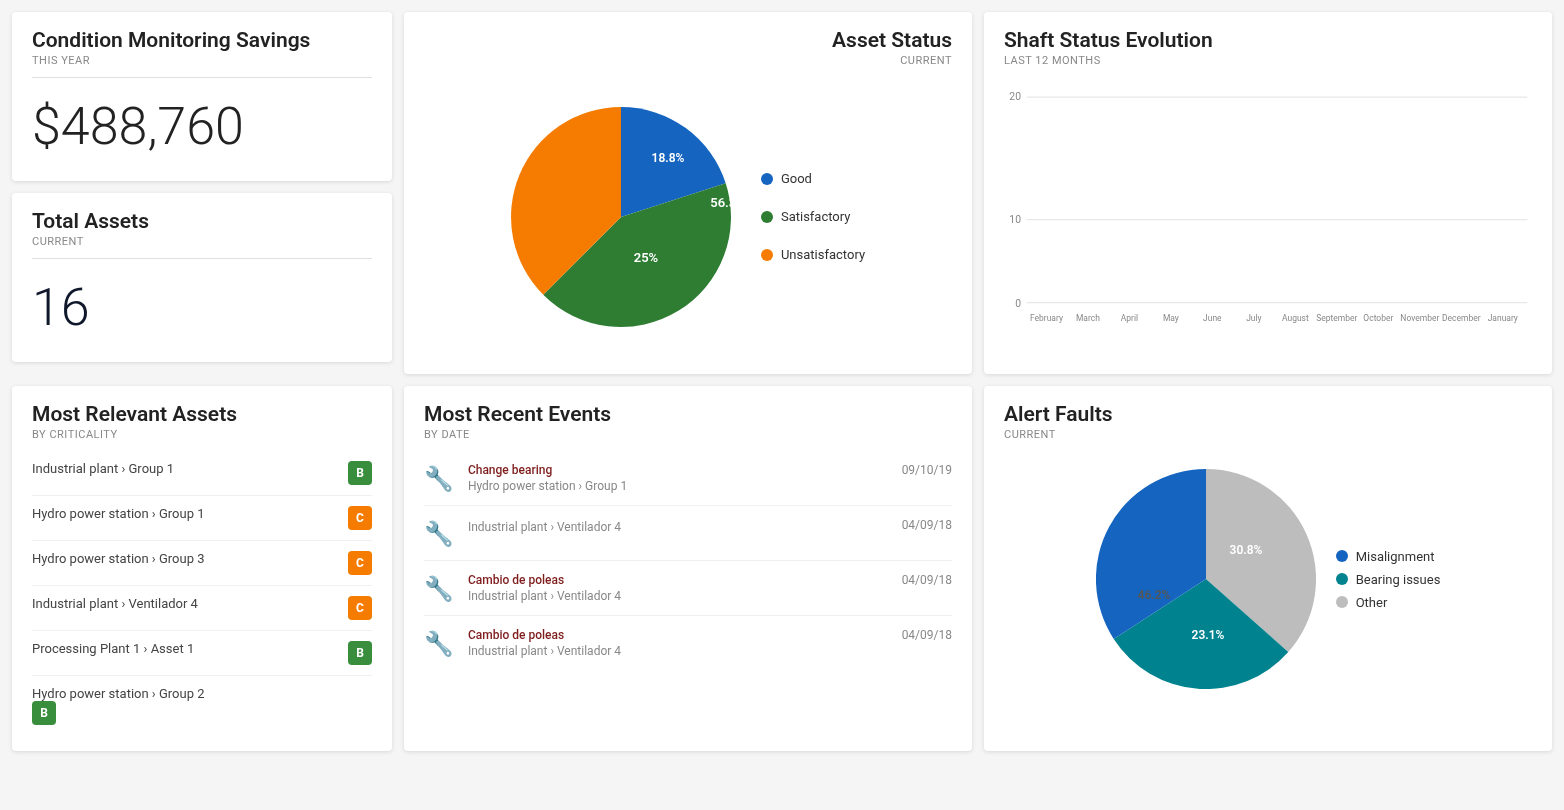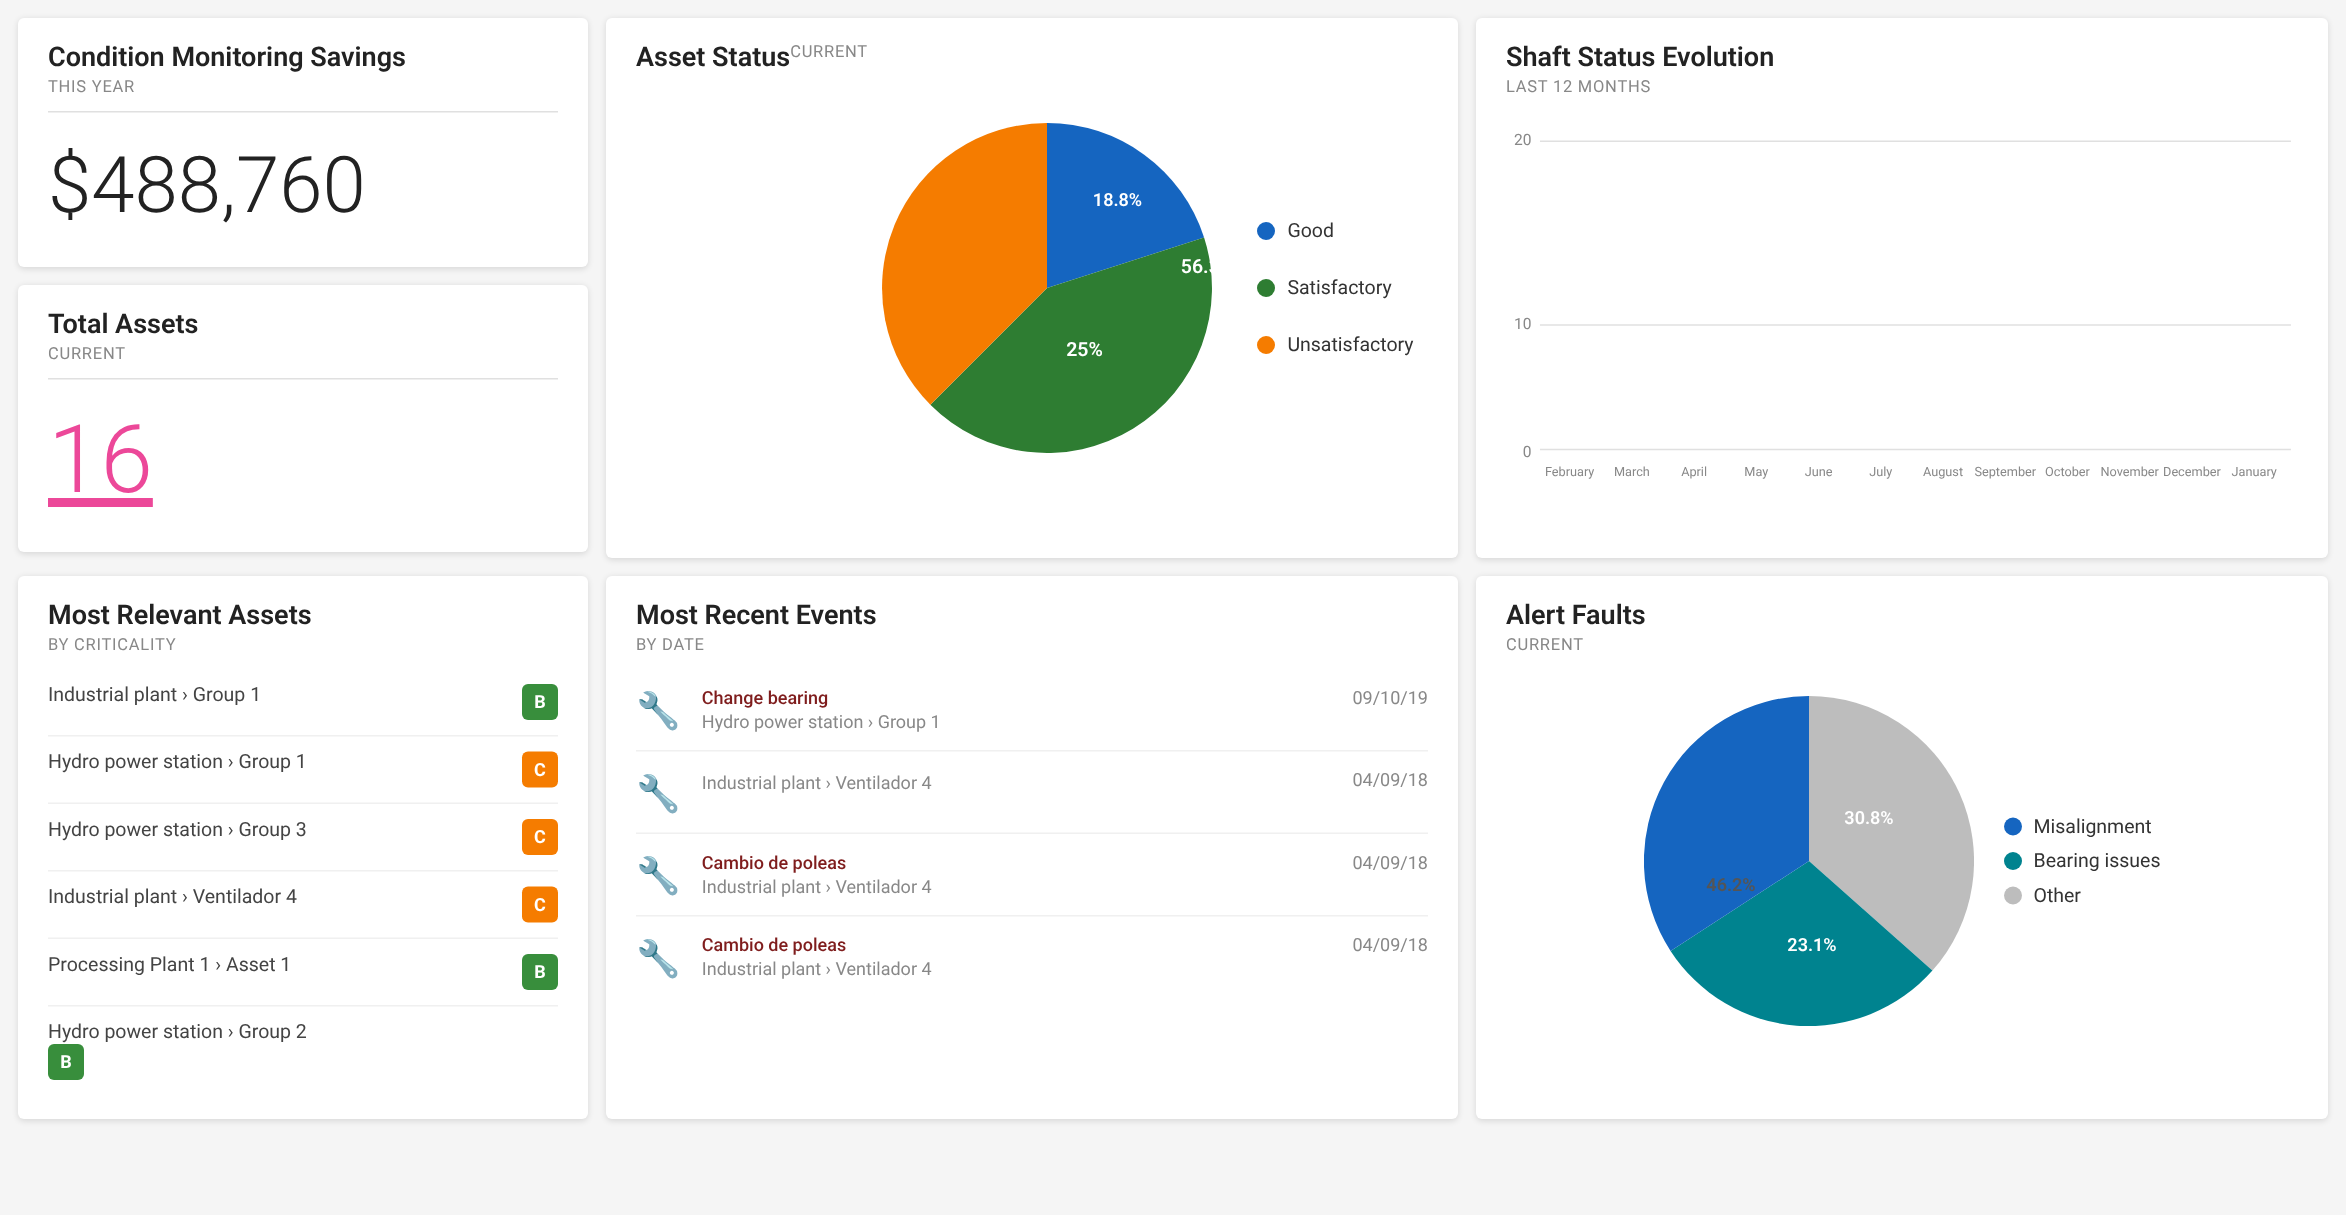--- a/index.html
+++ b/index.html
@@ -17,21 +17,21 @@
       padding: 12px;
       max-width: 1564px;
     }
     .card {
       background: #fff;
       border-radius: 4px;
       box-shadow: 0 1px 4px rgba(0,0,0,0.12);
       padding: 16px 20px;
     }
     .card-title {
-      font-size: 18px;
+      font-size: 21px;
       font-weight: 600;
       color: #222;
       margin-bottom: 2px;
     }
     .card-subtitle {
       font-size: 11px;
       color: #888;
       letter-spacing: 0.5px;
       margin-bottom: 8px;
     }
@@ -41,30 +41,30 @@
       margin: 10px 0;
     }
     
     .savings-value {
       font-size: 52px;
       font-weight: 300;
       color: #222;
       padding: 8px 0;
     }
     .total-assets-value {
-      font-size: 63px;
+      font-size: 52px;
       font-weight: 300;
-      color: #ec4899;
+      color: #0f172a;
       padding: 8px 0;
-      text-decoration: underline;
     }
     
     .asset-status-card {
       display: flex;
-      flex-direction: row;
+      flex-direction: column;
+      text-align: right;
     }
     .pie-area {
       display: flex;
       align-items: center;
       justify-content: center;
       flex: 1;
       padding: 10px 0;
     }
     .pie-legend {
       display: flex;

